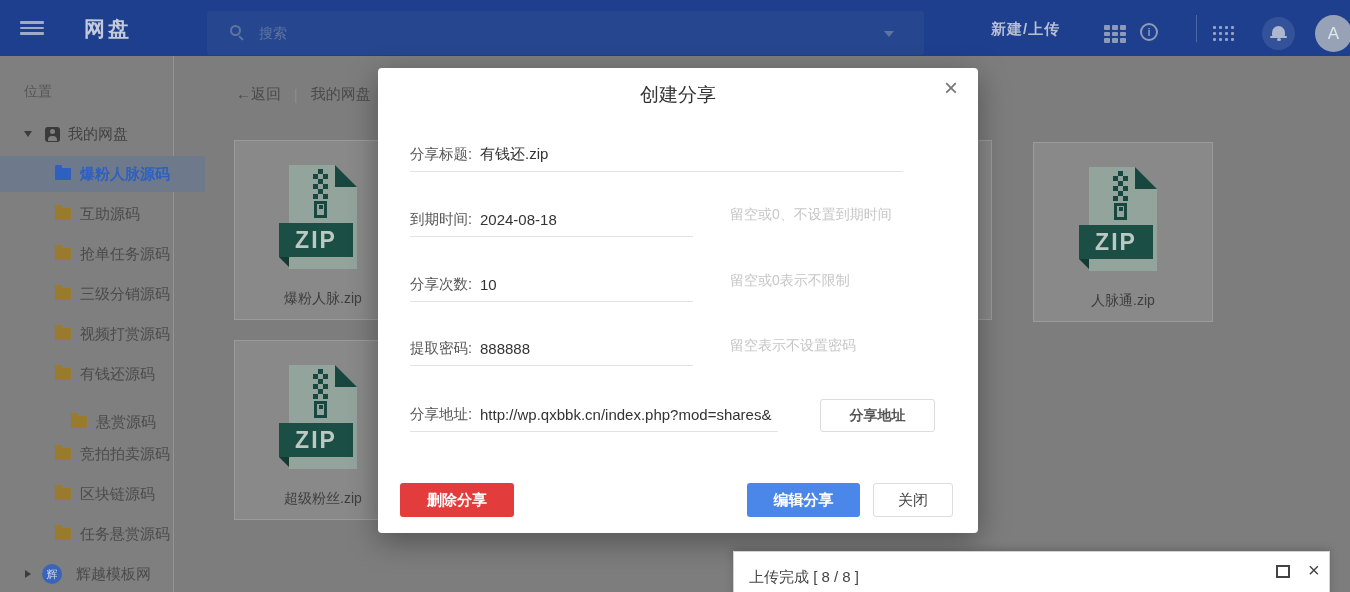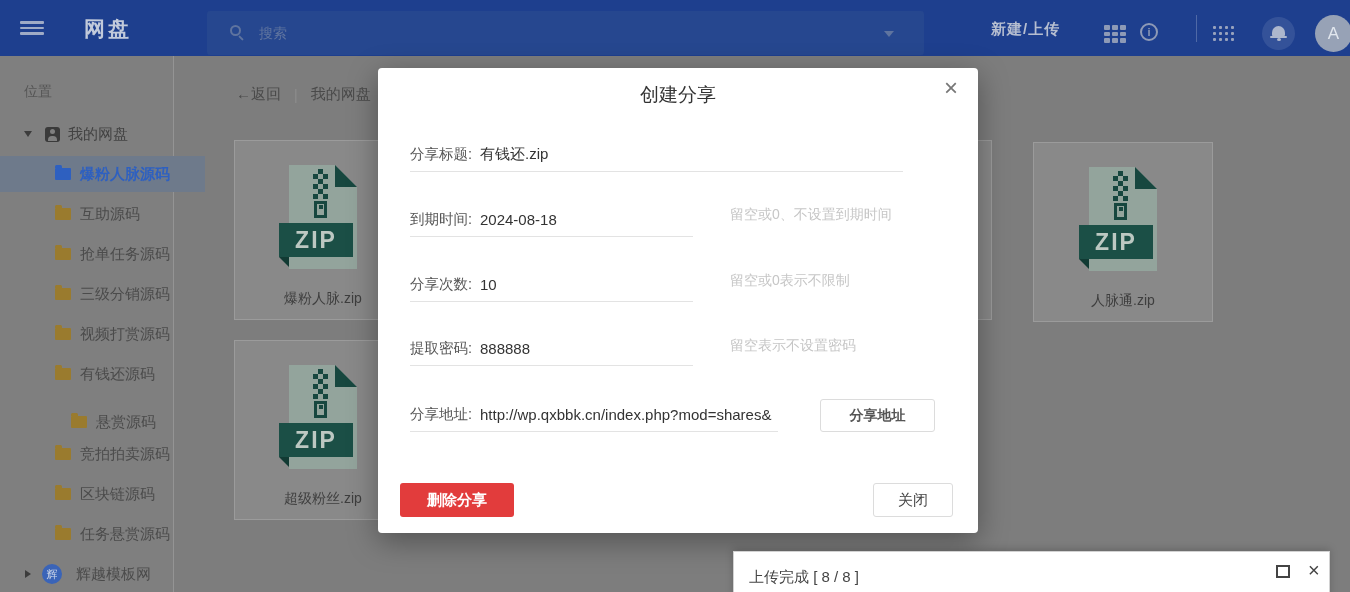--- a/index.html
+++ b/index.html
@@ -290,20 +290,21 @@
   </div>
   <div class="fhint" style="top:269px;">留空表示不设置密码</div>
 
   <div class="frow" style="top:330px; width:368px;">
     <span class="flabel">分享地址:</span>
     <input value="http://wp.qxbbk.cn/index.php?mod=shares&amp;" style="">
   </div>
   <div class="copy-btn">分享地址</div>
 
   <div class="m-btn btn-del">删除分享</div>
+  <div class="m-btn btn-edit">编辑分享</div>
   <div class="m-btn btn-close">关闭</div>
 </div>
 
 <div class="toast">
   <div class="t-text">上传完成 [ 8 / 8 ]</div>
   <div class="t-max"></div>
   <div class="t-close">×</div>
 </div>
 
 </body></html>

